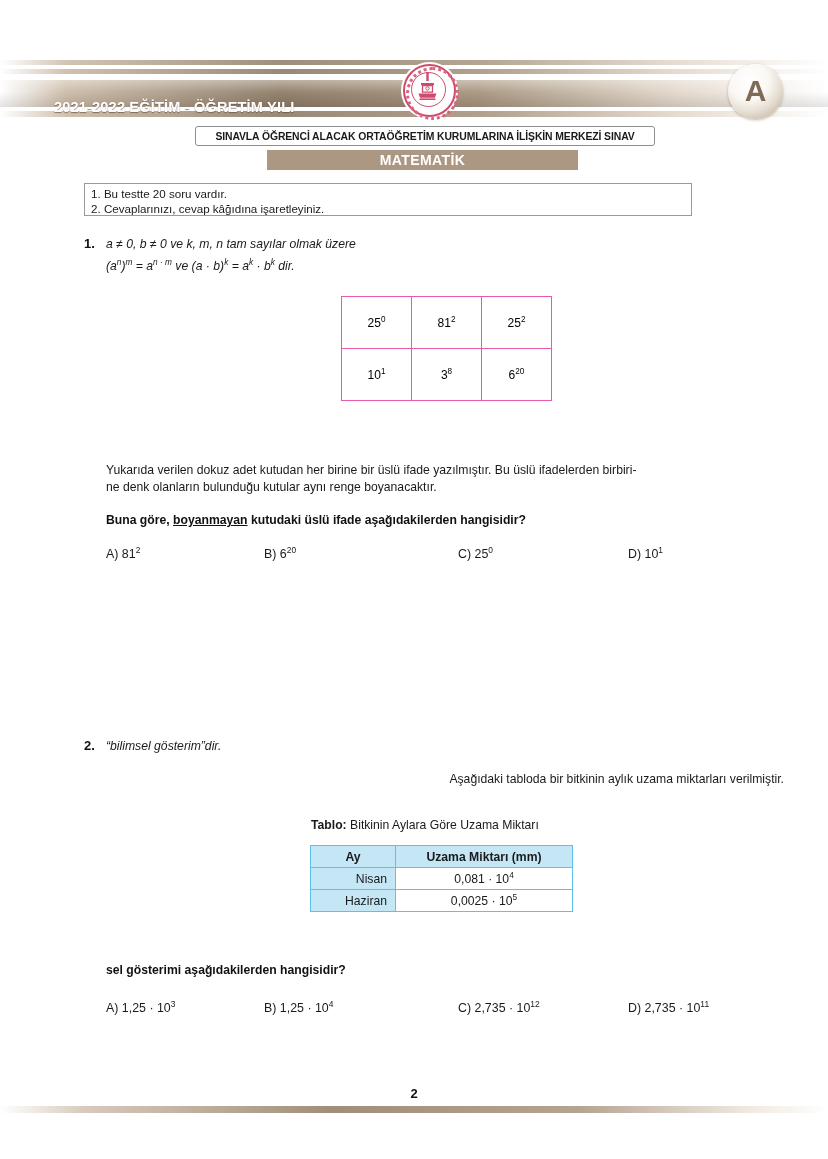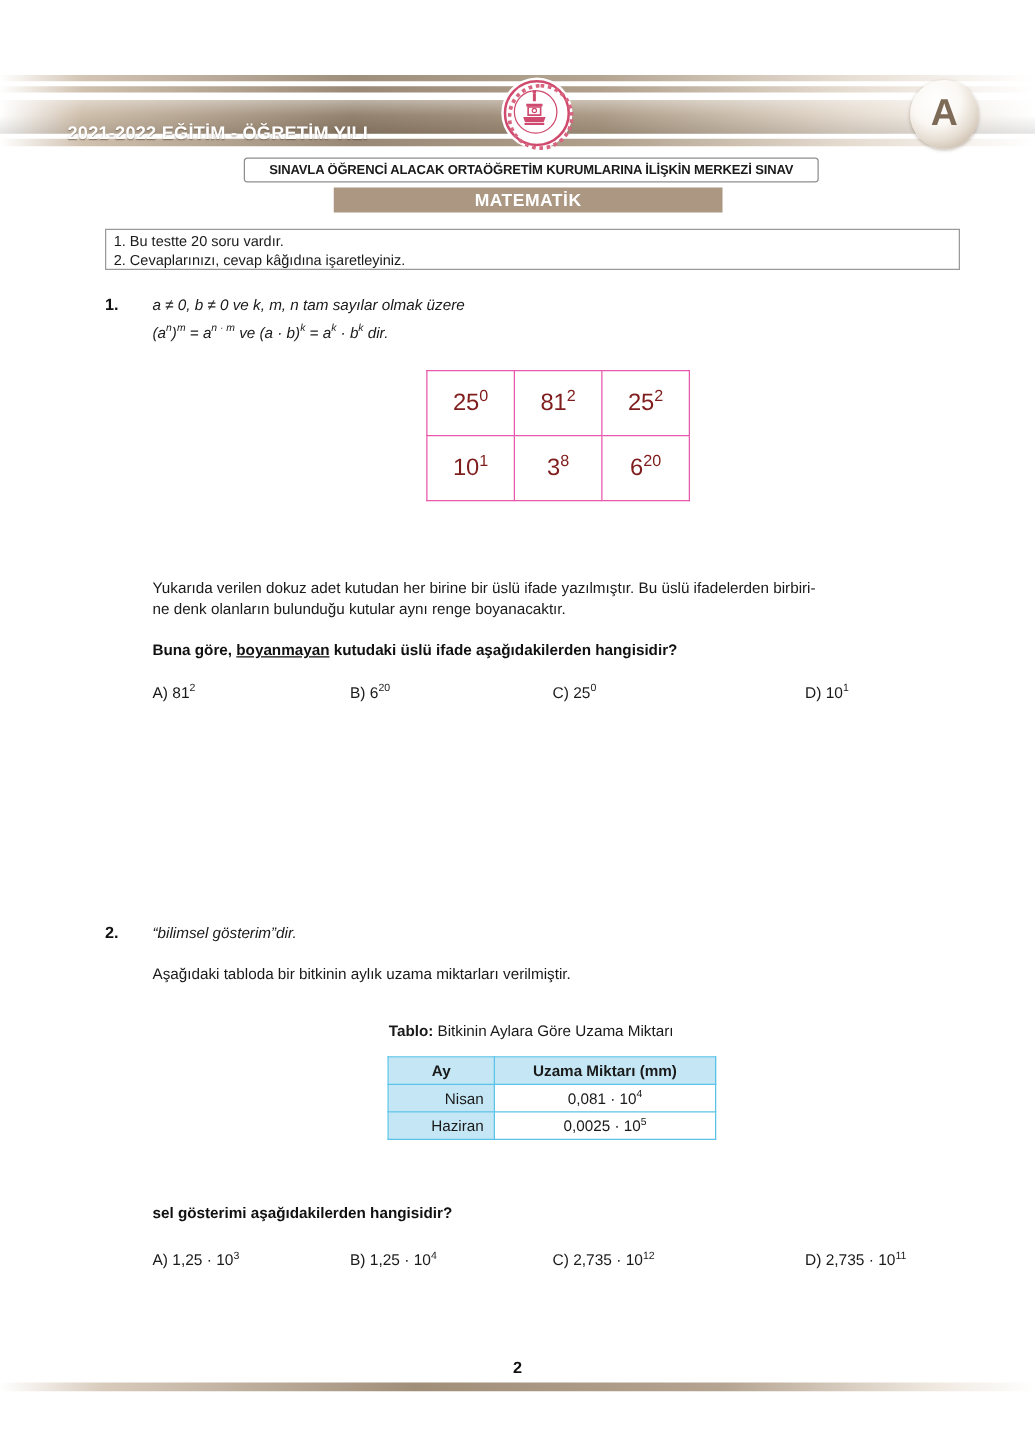--- a/index.html
+++ b/index.html
@@ -164,21 +164,21 @@
     font-weight: bold;
     color: #ffffff;
     letter-spacing: .4px;
   }
 
   
   .instructions {
     position: absolute;
     left: 84px;
     top: 183px;
-    width: 684px;
+    width: 608px;
     height: 33px;
     border: 1px solid #9a9a9a;
     background: #ffffff;
     padding: 3px 0 0 6px;
     box-sizing: border-box;
   }
   .instructions .line {
     font-size: 11.6px;
     line-height: 14.5px;
     color: #1a1a1a;
@@ -192,21 +192,21 @@
   }
   .q-number {
     position: absolute;
     left: 0;
     top: 0;
     width: 26px;
     font-size: 13px;
     font-weight: bold;
     color: #111;
   }
-  .q-body { margin-left: 38px; }
+  .q-body { margin-left: 22px; }
 
   .q-stem {
     font-size: 12.2px;
     font-style: italic;
     line-height: 17px;
     color: #1a1a1a;
   }
   .q-text {
     font-size: 12.2px;
     line-height: 17px;
@@ -228,39 +228,39 @@
     left: 341px;
     top: 296px;
     border-collapse: collapse;
   }
   .power-grid td {
     width: 67px;
     height: 49px;
     border: 1.3px solid #e858ad;
     text-align: center;
     vertical-align: middle;
-    font-size: 19px;
-    color: #7f1d1d;
+    font-size: 12px;
+    color: #000000;
   }
 
   
   .options {
     position: relative;
     height: 20px;
     margin-top: 14px;
   }
   .opt {
     position: absolute;
     font-size: 12.4px;
     color: #1a1a1a;
     white-space: nowrap;
   }
   .opt-a { left: 0px; }
   .opt-b { left: 158px; }
-  .opt-c { left: 320px; }
+  .opt-c { left: 352px; }
   .opt-d { left: 522px; }
 
   
   .table-caption {
     position: absolute;
     left: 311px;
     top: 818px;
     font-size: 12.2px;
     color: #1a1a1a;
     white-space: nowrap;
@@ -405,21 +405,21 @@
       <div class="opt opt-c"><span>C)</span> <span>25</span><sup>0</sup></div>
       <div class="opt opt-d"><span>D)</span> <span>10</span><sup>1</sup></div>
     </div>
   </div>
 </div>
 
 <div class="question" style="top:738px;">
   <div class="q-number">2.</div>
   <div class="q-body">
     <div class="q-stem">“bilimsel gösterim”dir.</div>
-    <div class="q-text" style="margin-top:16px;">Aşağıdaki tabloda bir bitkinin aylık uzama miktarları verilmiştir.</div>
+    <div class="q-text" style="margin-top:16px;text-align:right;">Aşağıdaki tabloda bir bitkinin aylık uzama miktarları verilmiştir.</div>
   </div>
 </div>
 
 <div class="table-caption">
   <b>Tablo:</b><span> Bitkinin Aylara Göre Uzama Miktarı</span>
 </div>
 
 <table class="growth-table">
   <thead>
     <tr>

